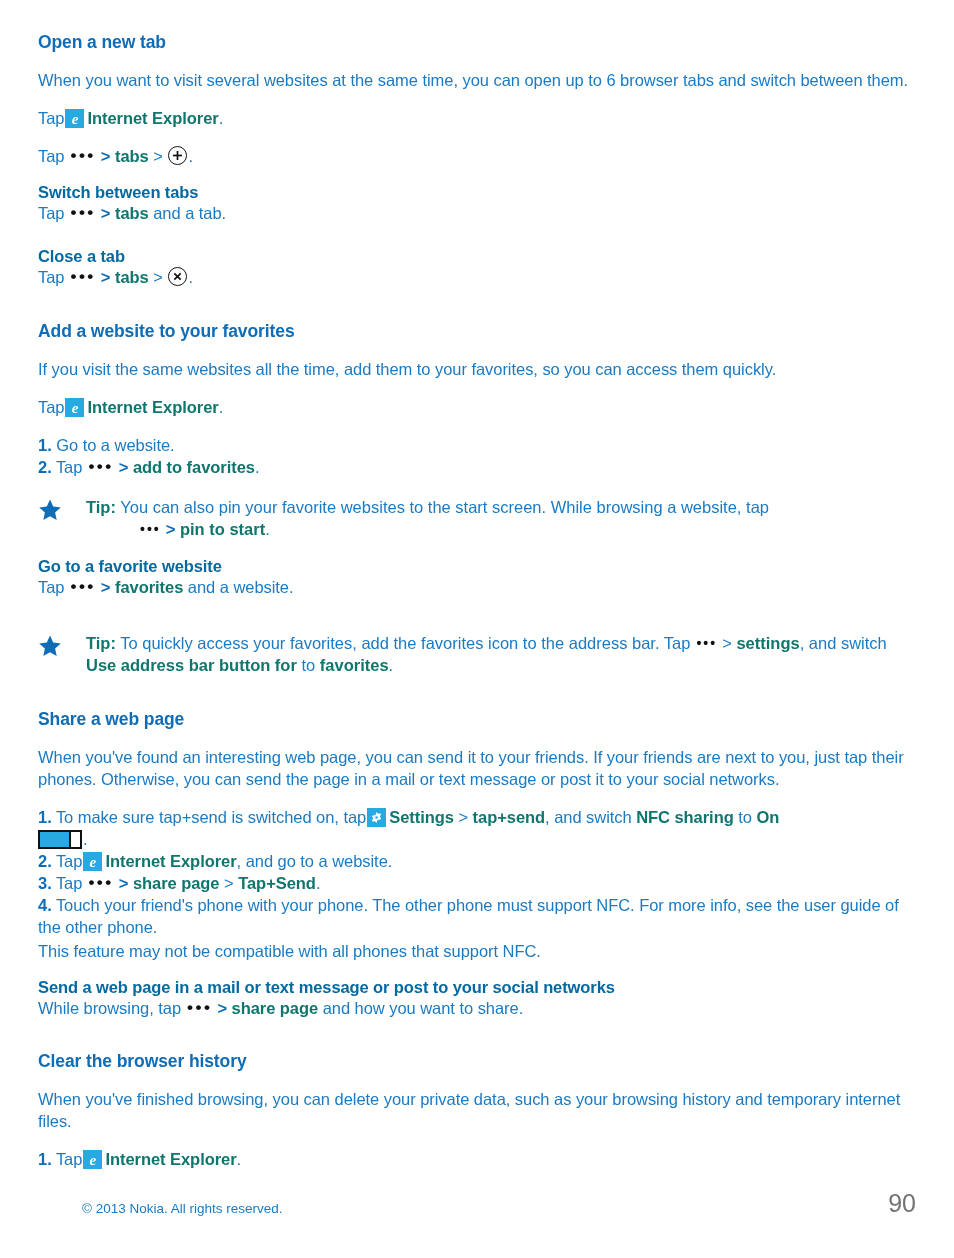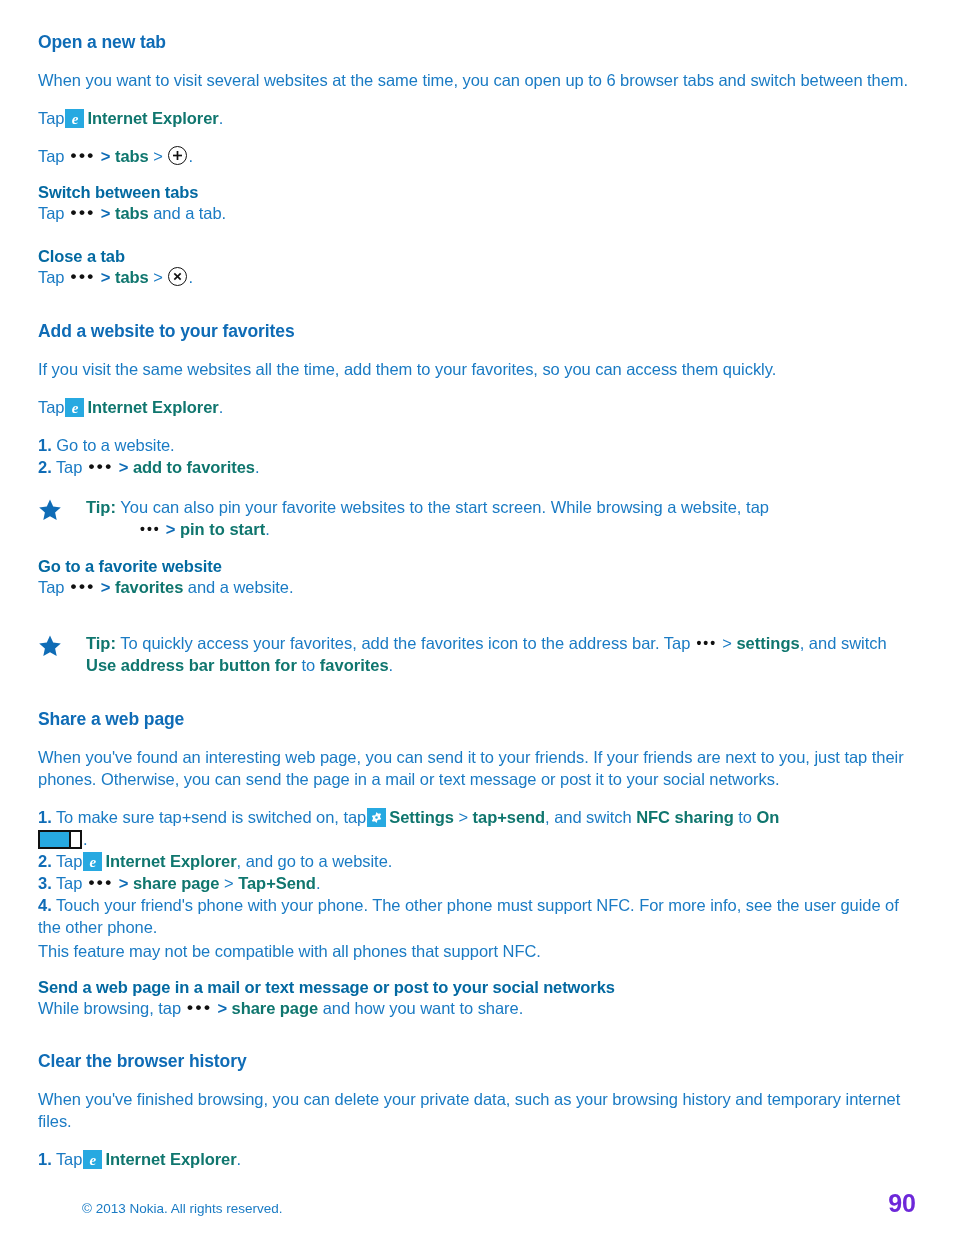--- a/index.html
+++ b/index.html
@@ -169,22 +169,22 @@
     align-items: flex-end;
     justify-content: space-between;
     margin-left: 47px;
   }
   .copyright {
     font-size: 13.5px;
     color: #1a7bc4;
   }
   .pageno {
     font-size: 25px;
-    font-weight: bold;
-    color: #6d28d9;
+    font-weight: normal;
+    color: #737373;
     line-height: 1;
   }
 </style>
 </head>
 <body>
 
 <div class="page">
 
   <h2 class="h2">Open a new tab</h2>
 

